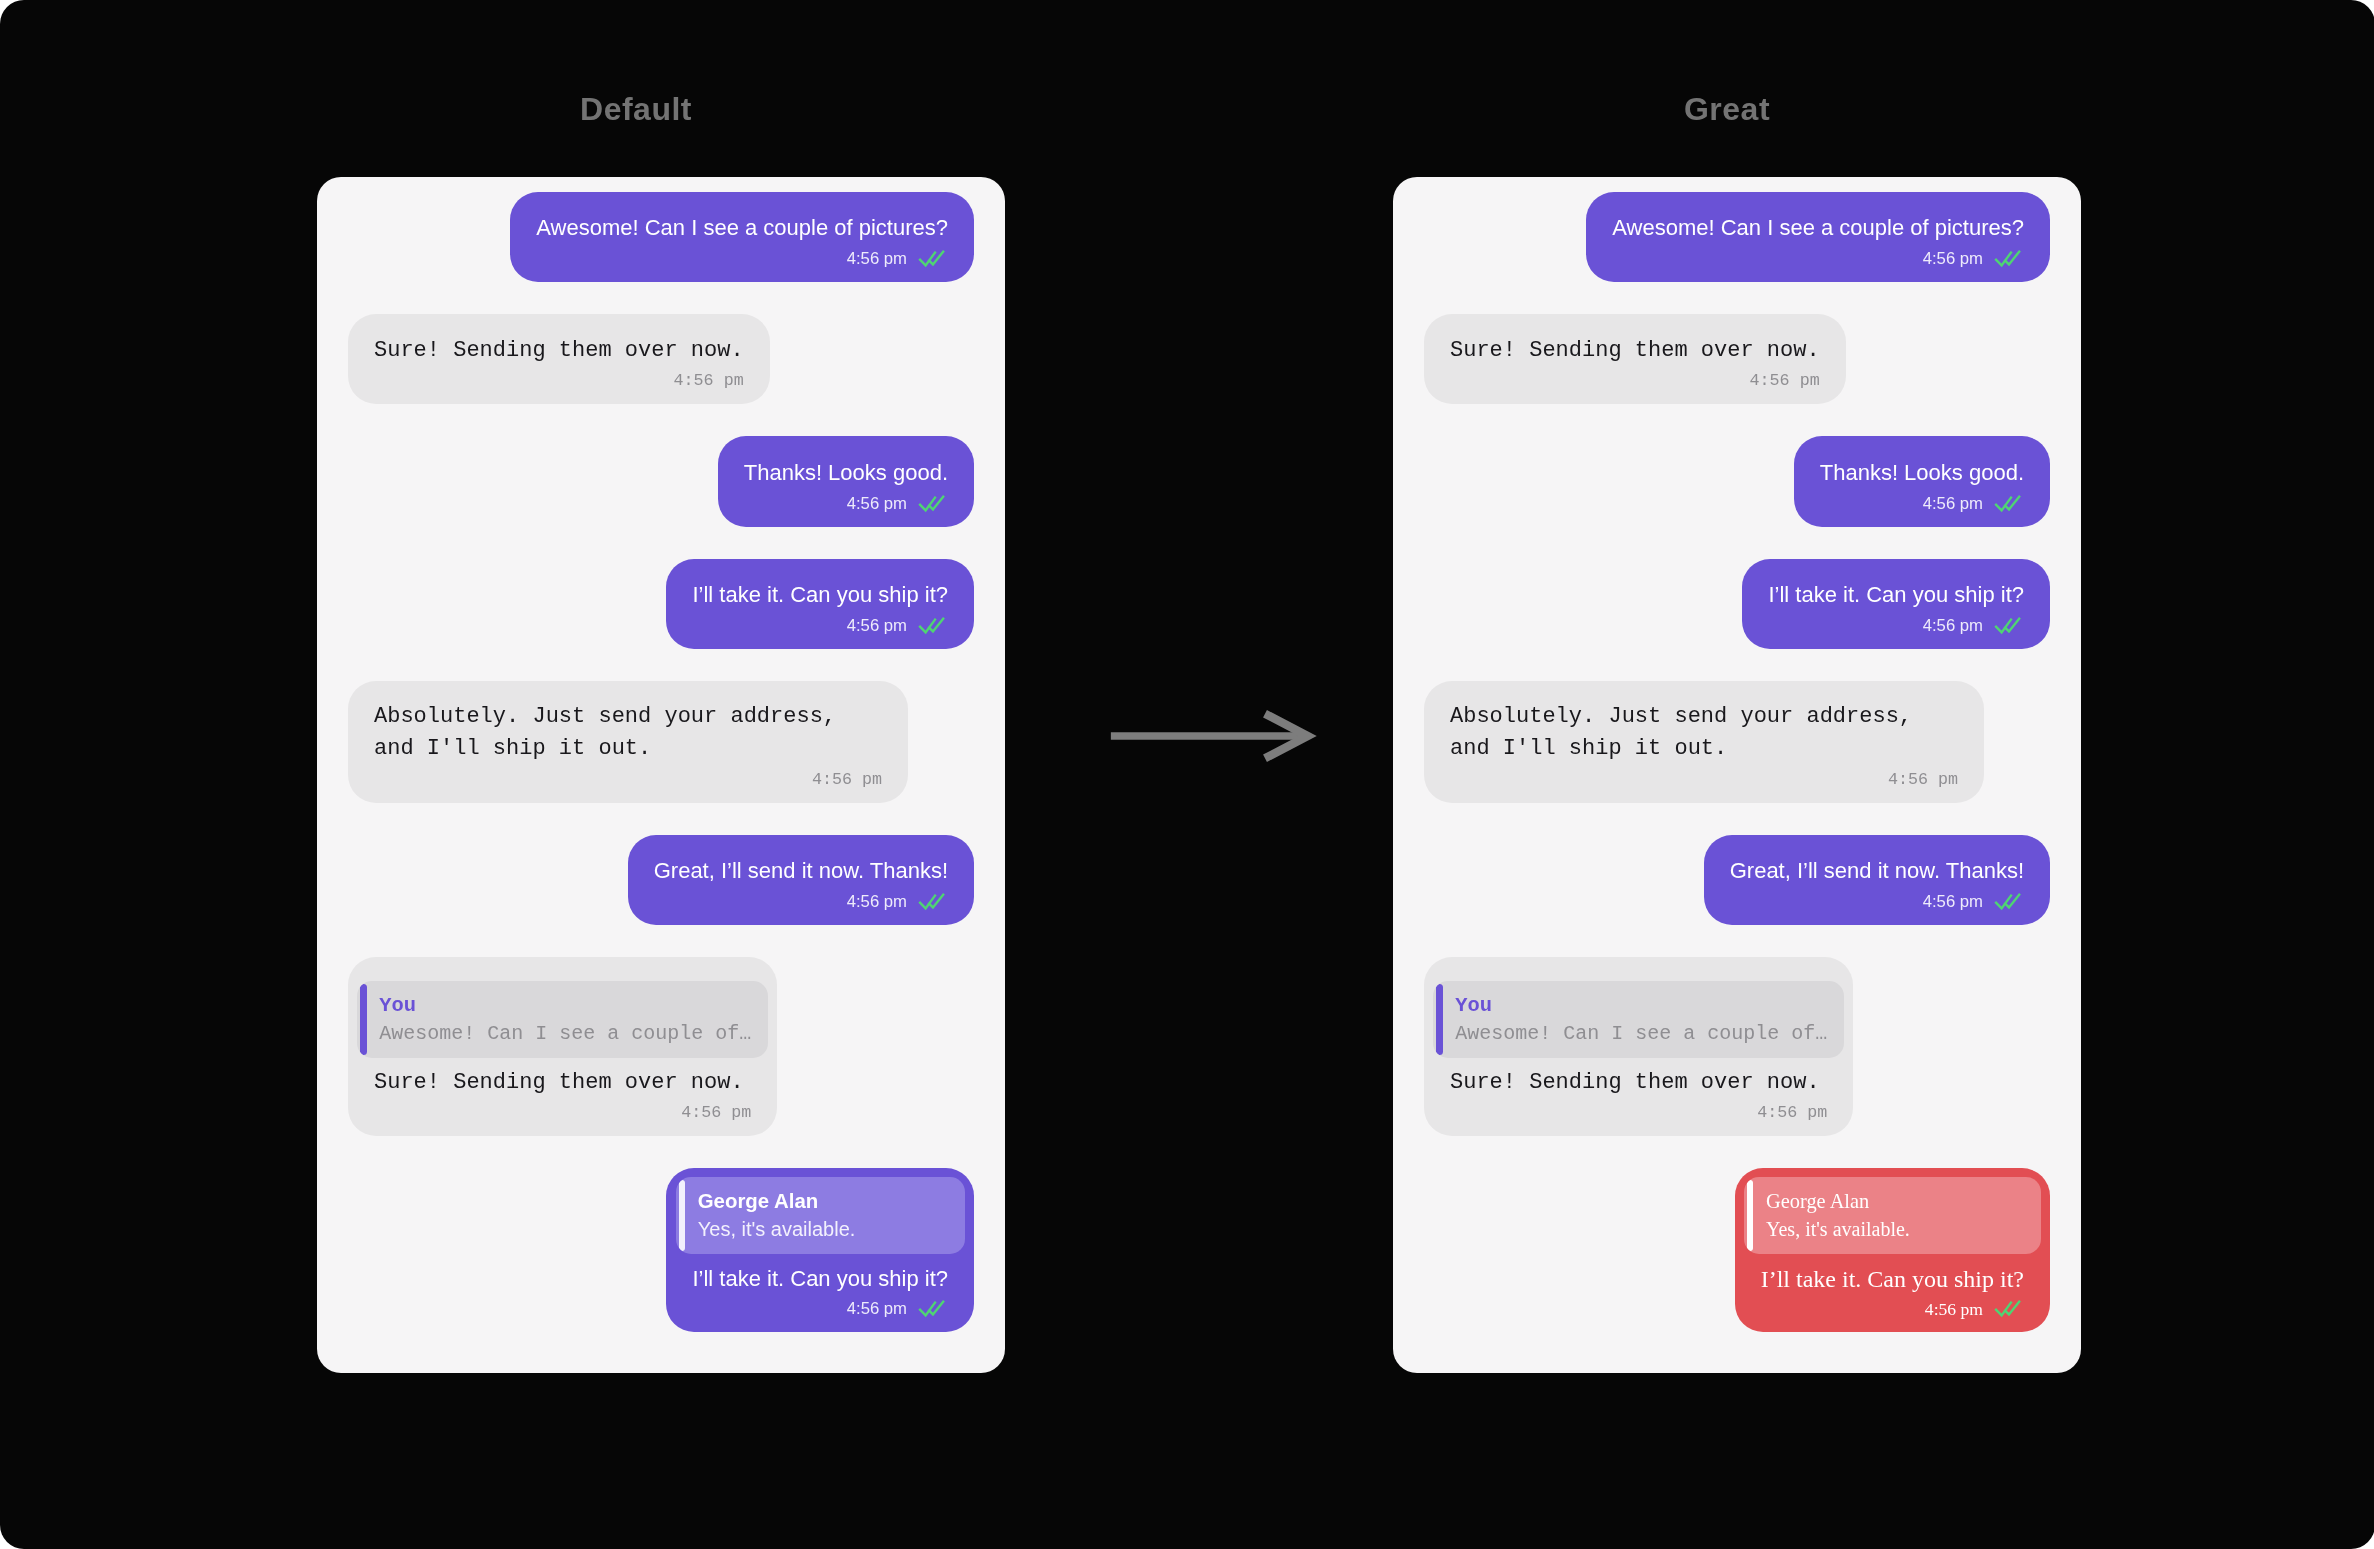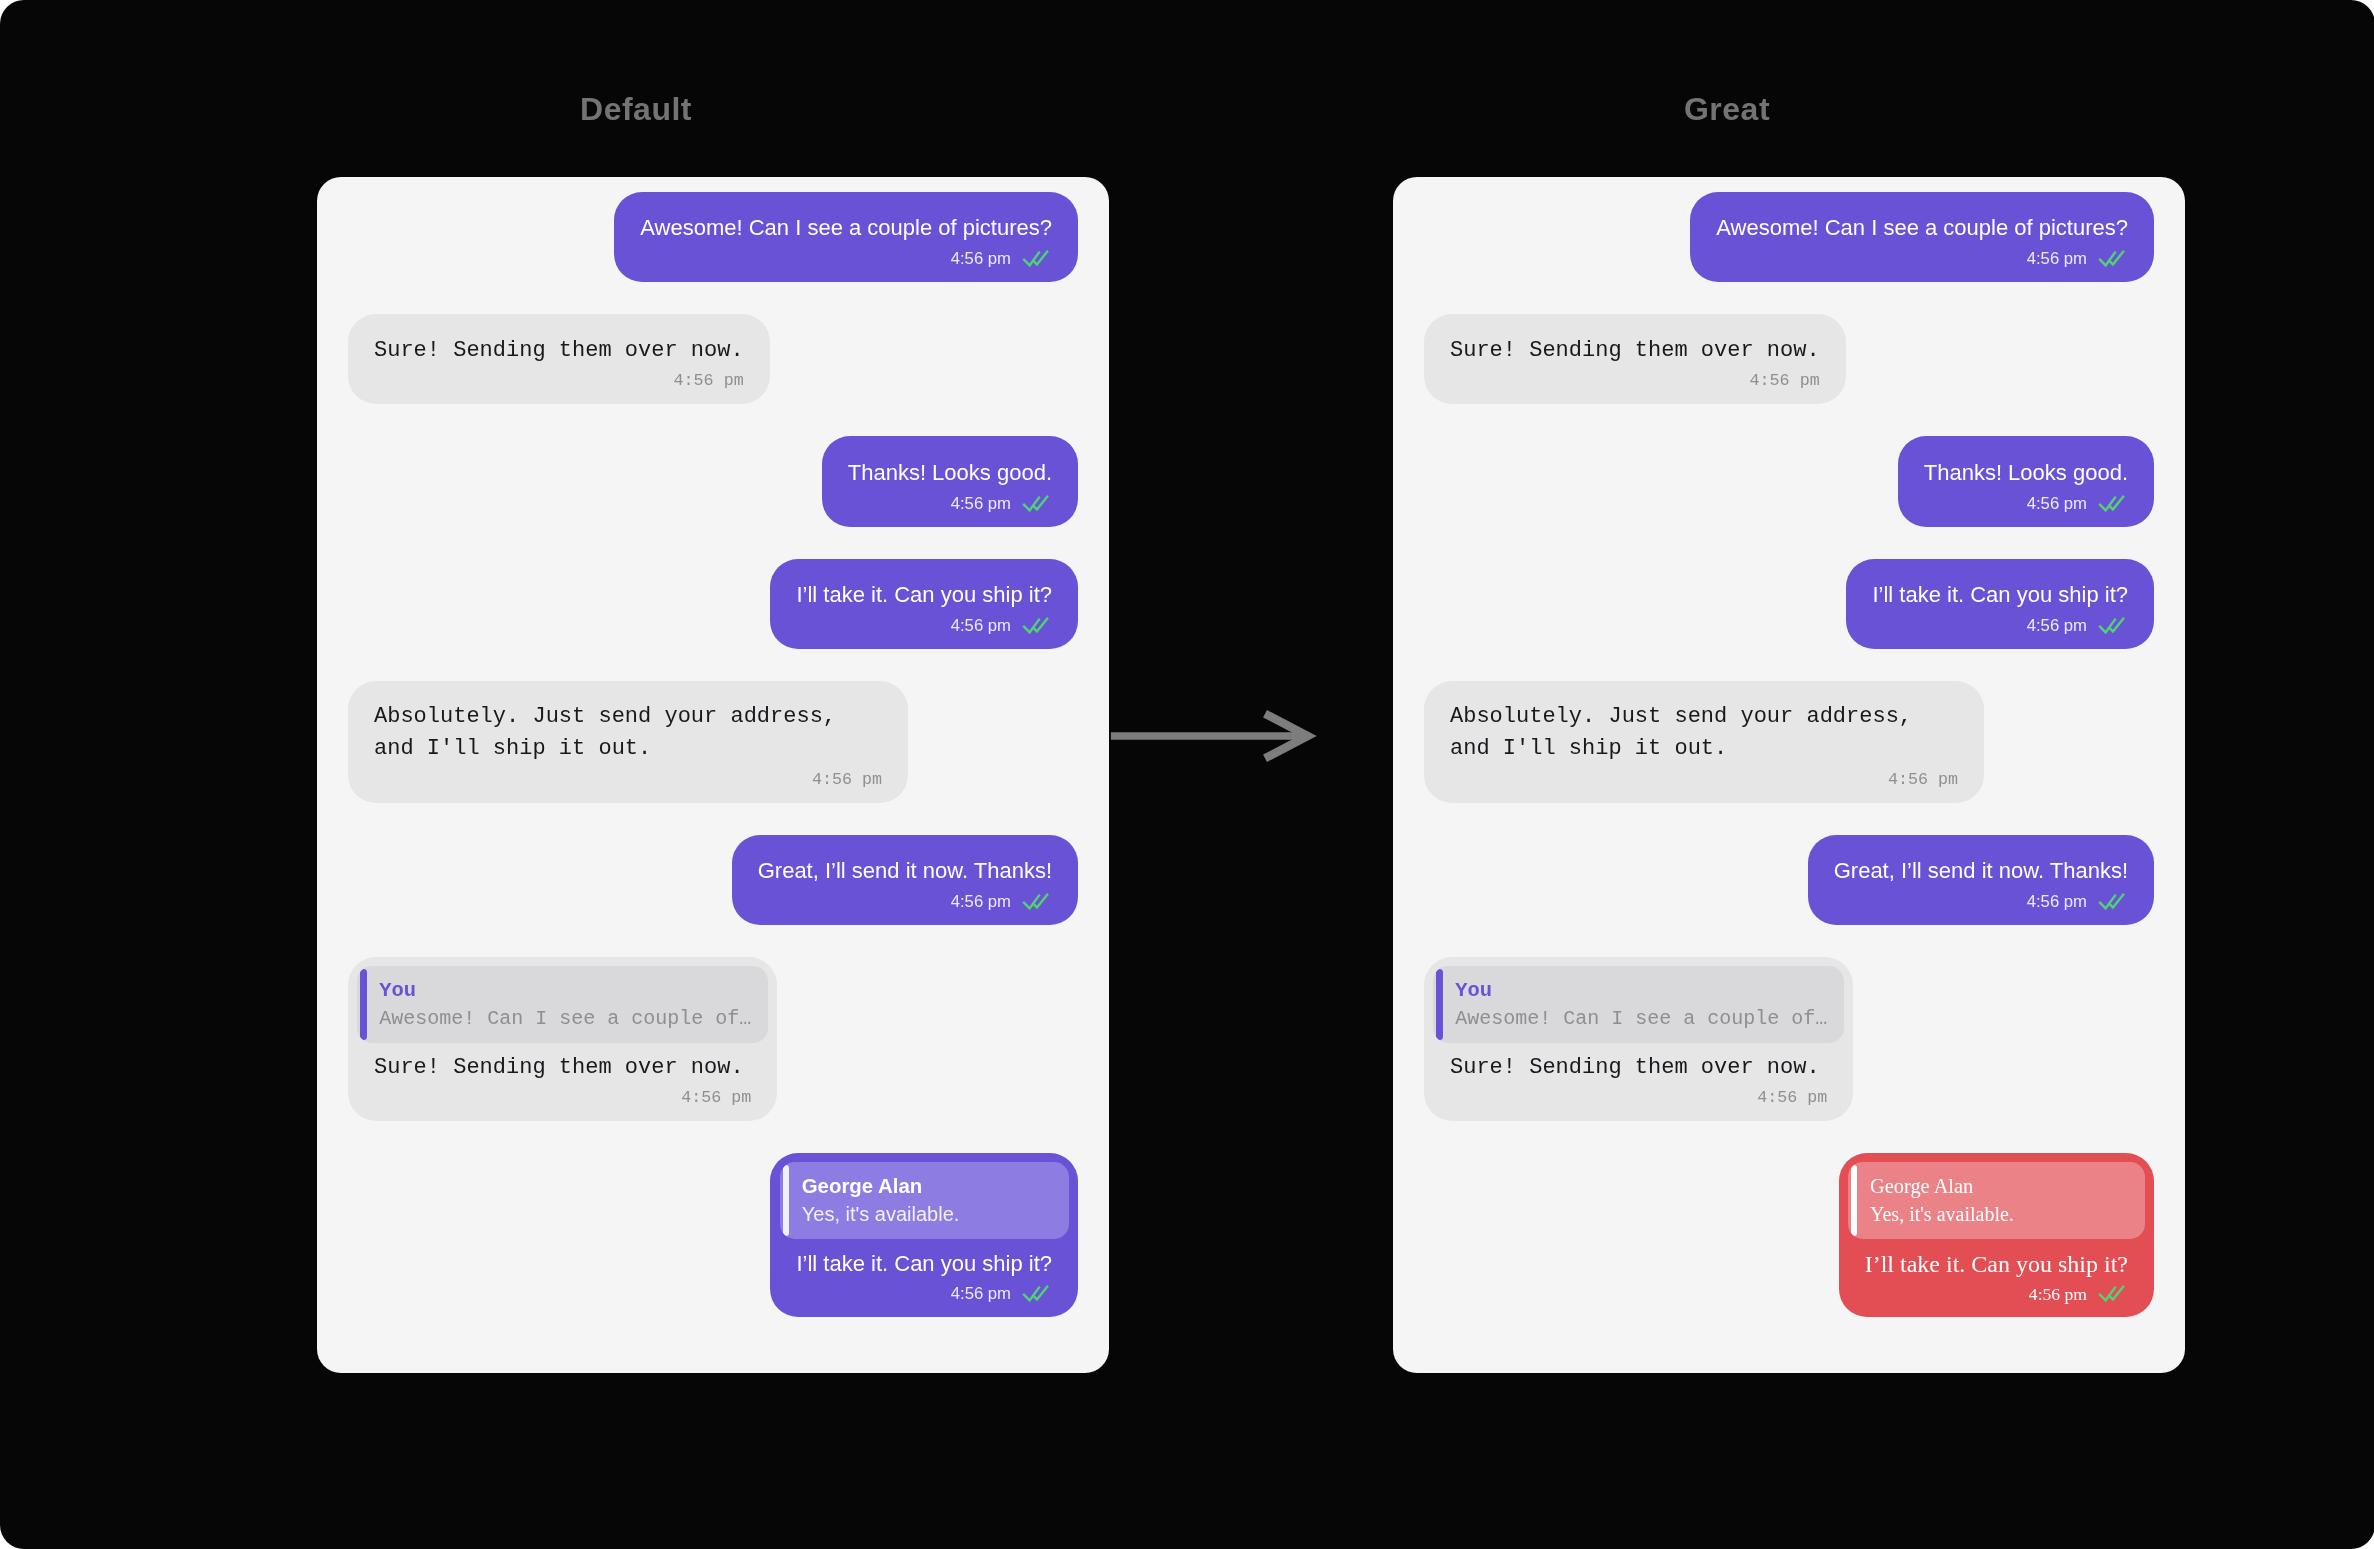--- a/index.html
+++ b/index.html
@@ -11,21 +11,21 @@
   }
   .variant-title{
     position:absolute;top:91px;width:668px;text-align:center;
     font-size:32px;font-weight:700;color:var(--title-gray,#737373);
     letter-spacing:0.5px;
   }
   .variant-title.default{left:302px;}
   .variant-title.styled{left:1393px;}
 
   .panel{
-    position:absolute;top:177px;width:792px;height:1196px;
+    position:absolute;top:177px;width:688px;height:1196px;
     background:var(--panel-bg,#f6f5f6);
     border-radius:24px;box-sizing:border-box;
     padding:15px 31px 20.4px;
     display:flex;flex-direction:column;gap:32px;
   }
   .panel.default{left:317px;}
   .panel.styled{left:1393px;}
 
   .msg{display:flex;width:100%;}
   .msg.in{justify-content:flex-start;}
@@ -45,21 +45,21 @@
   .bubble.out .time{color:#eeebfb;}
   .ticks{width:31px;height:22px;flex:0 0 auto;}
   .ticks path{fill:none;stroke:var(--check-green,#4fd473);stroke-width:2.6;}
 
   
   .bubble.reply{padding:9.3px 9.3px 11px;}
   .quote{
     position:relative;border-radius:15px;
     padding:10.2px 16.7px 10.2px 22px;overflow:hidden;
   }
-  .bubble.in  .quote{background:var(--incoming-quote-bg,#d9d8da);}
+  .bubble.in  .quote{background:var(--incoming-quote-bg,#d9d8da);margin-top:15px;}
   .bubble.out .quote{background:var(--outgoing-quote-bg,#8d7ce2);}
   .bar{position:absolute;left:2.8px;top:2.8px;bottom:2.8px;width:6.5px;border-radius:3.7px;}
   .bubble.in  .bar{background:var(--accent-purple,#6a52d6);}
   .bubble.out .bar{background:#f2f0fc;}
   .q-author{font-size:20.4px;line-height:28px;font-weight:700;}
   .bubble.in  .q-author{color:var(--accent-purple,#6a52d6);}
   .bubble.out .q-author{color:#ffffff;}
   .q-preview{font-size:20px;line-height:28px;white-space:nowrap;}
   .bubble.in  .q-preview{color:#8f8e92;}
   .bubble.out .q-preview{color:#f3f1fd;}

